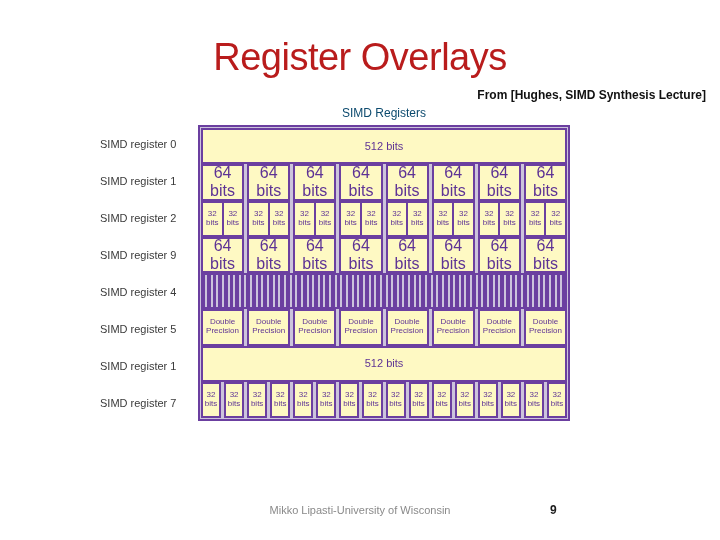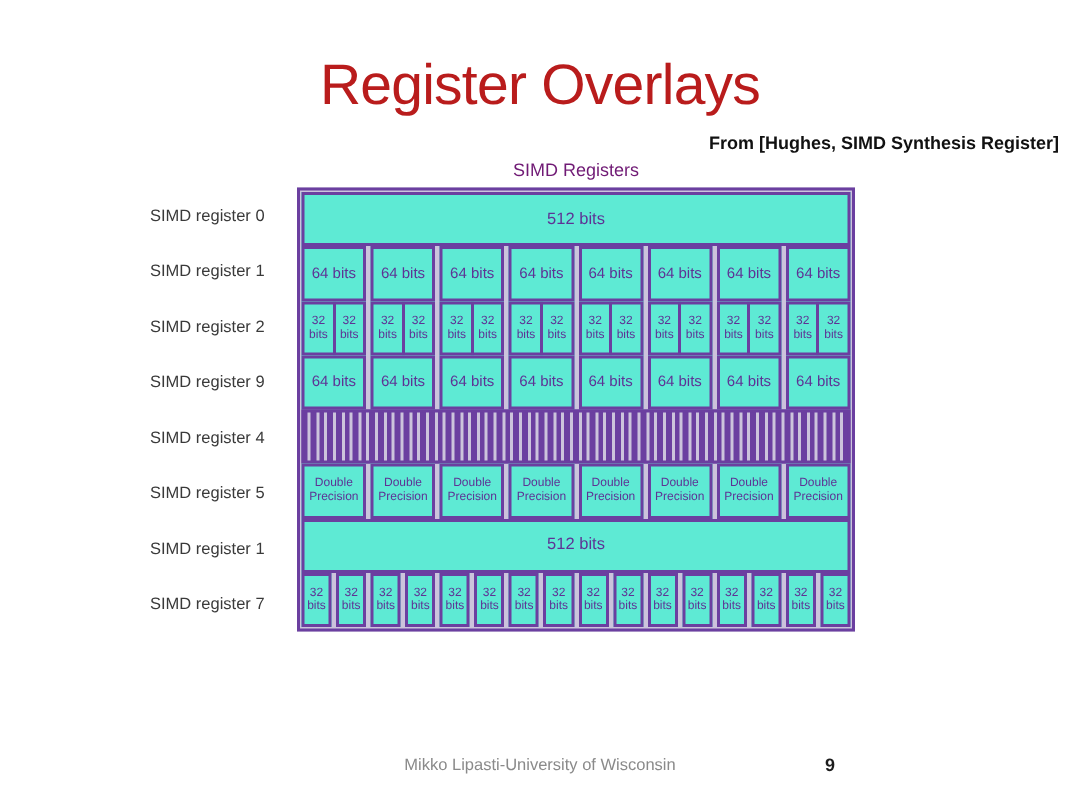--- a/index.html
+++ b/index.html
@@ -17,21 +17,21 @@
     font-size: 38px; font-weight: 400; letter-spacing: -0.5px;
     color: #b91c1c;
   }
   .attribution {
     position: absolute; top: 88px; right: 14px;
     font-size: 12px; font-weight: 700; color: #111111;
   }
   .diagram-caption {
     position: absolute; top: 106px; left: 198px; width: 372px;
     text-align: center;
-    font-size: 12px; color: #701a75;
+    font-size: 12px; color: #0c4a6e;
   }
   
   .labels-col {
     position: absolute; top: 125px; left: 100px;
     width: 92px; height: 296px;
     display: grid; grid-template-rows: repeat(8, 1fr); text-align: right;
   }
   .reg-label {
     display: flex; align-items: center;
     font-size: 11px; color: #3a3a3a; white-space: nowrap;
@@ -45,29 +45,29 @@
     background: #CCC3DC;
     padding: 1px;
     display: grid; grid-template-rows: repeat(8, 1fr);
   }
   .reg-row { display: flex; gap: 3px; min-height: 0; }
   .pair-group { display: flex; flex: 2; min-width: 0; }
   .cell {
     flex: 1; min-width: 0;
     box-sizing: border-box;
     border: 2px solid #6B3FA0;
-    background: #5eead4;
+    background: #fef9c3;
     color: #5E3395;
     display: flex; align-items: center; justify-content: center;
     text-align: center; line-height: 1.12;
     overflow: hidden;
   }
   .pair-group .cell + .cell { margin-left: -2px; }
   .fs-1  { font-size: 11px; }   
-  .fs-8  { font-size: 10px; }   
+  .fs-8  { font-size: 16px; }   
   .fs-8s { font-size: 8px;  }   
   .fs-16 { font-size: 8px;  }   
   .stripe-cell {
     flex: 1;
     box-sizing: border-box;
     border: 2px solid #6B3FA0;
     background: #6B3FA0;
     display: flex; justify-content: space-between;
     padding: 0 2px;
   }
@@ -83,21 +83,21 @@
     font-size: 12px; font-weight: 700; color: #1c1c1c;
   }
 </style>
 </head>
 <body>
 
 <div id="slide">
 
   <div class="title">Register Overlays</div>
 
-  <div class="attribution">From [Hughes, SIMD Synthesis Register]</div>
+  <div class="attribution">From [Hughes, SIMD Synthesis Lecture]</div>
 
   <div class="diagram-caption">SIMD Registers</div>
 
   <div class="labels-col" id="labels-col">
       <div class="reg-label">SIMD register 0</div>
       <div class="reg-label">SIMD register 1</div>
       <div class="reg-label">SIMD register 2</div>
       <div class="reg-label">SIMD register 9</div>
       <div class="reg-label">SIMD register 4</div>
       <div class="reg-label">SIMD register 5</div>

